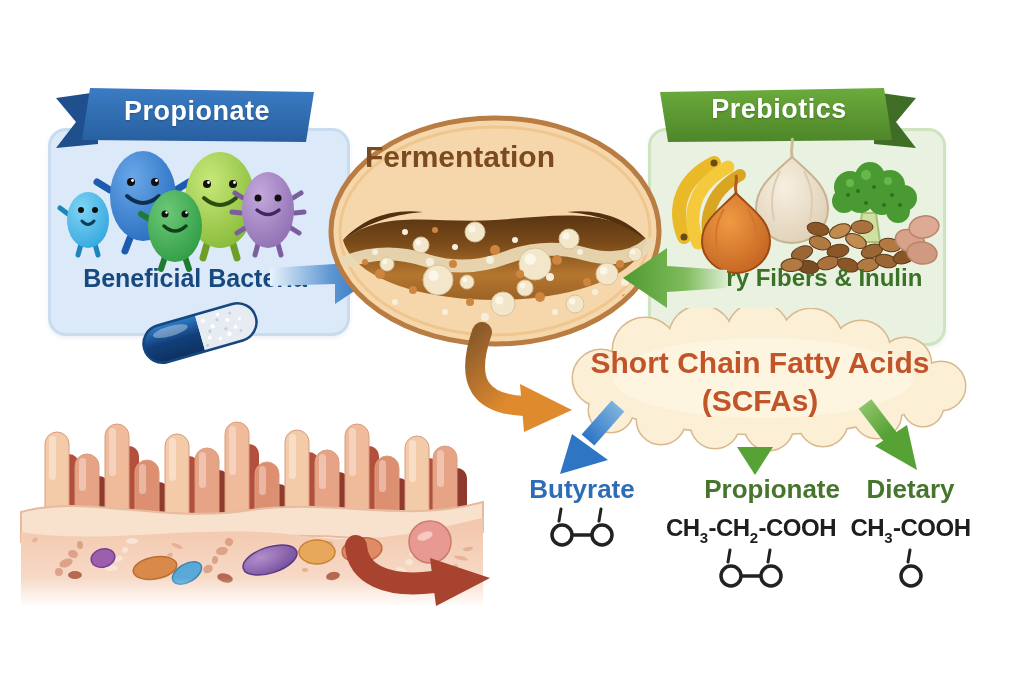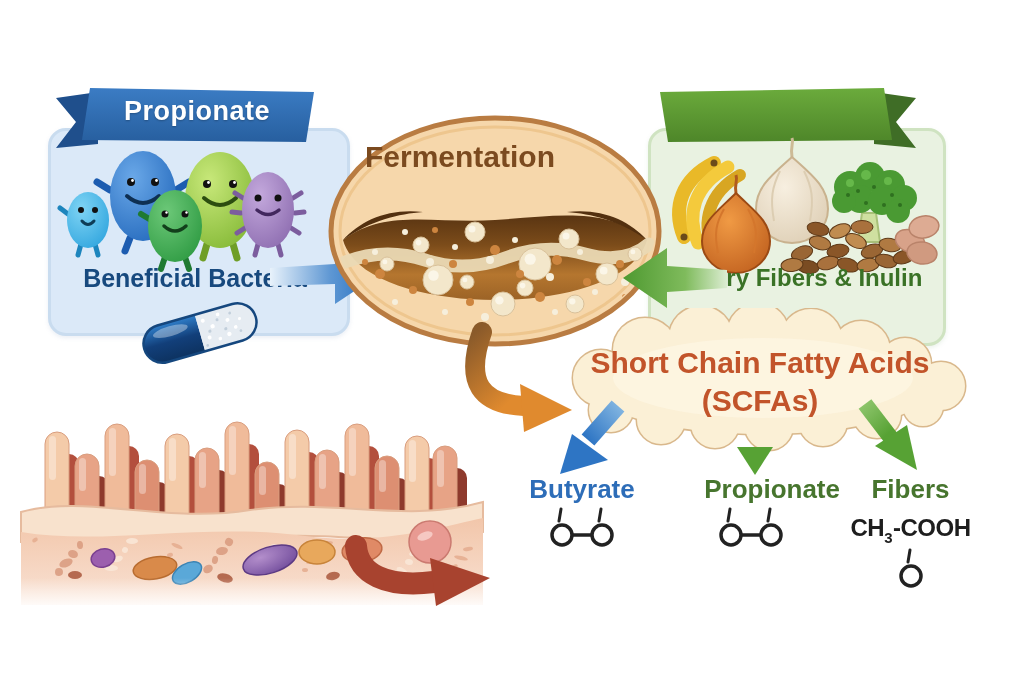--- a/index.html
+++ b/index.html
@@ -50,20 +50,21 @@
     <svg width="268" height="70" viewBox="0 0 268 70">
       <defs>
         <linearGradient id="gradRibGreen" x1="0" y1="0" x2="0" y2="1">
           <stop offset="0" stop-color="#6bab3c"></stop>
             <stop offset="1" stop-color="#4e8629"></stop>
         </linearGradient>
       </defs>
       <polygon points="264,16 222,10 222,62 264,66 244,40" fill="#3f6d26"></polygon>
       <polygon points="8,10 232,6 240,58 16,60" fill="url(#gradRibGreen)"></polygon>
     </svg>
+    <div class="ribbon-text" style="left:22px;top:5px;width:210px;">Prebiotics</div>
   </div>
 
   <div class="abs" style="left:55px;top:138px;width:255px;height:135px;">
     <svg width="255" height="135" viewBox="0 0 255 135">
       <defs>
         <radialGradient id="gB1" cx=".35" cy=".3" r=".9">
             <stop offset="0" stop-color="#6aa8e8"></stop>
             <stop offset="1" stop-color="#1d63b8"></stop>
           </radialGradient>
         <radialGradient id="gB2" cx=".35" cy=".3" r=".9">
@@ -472,32 +473,33 @@
           <line x1="44" y1="4" x2="42" y2="16" stroke="#222" stroke-width="3" stroke-linecap="round"></line>
           <line x1="84" y1="4" x2="82" y2="16" stroke="#222" stroke-width="3" stroke-linecap="round"></line>
           <line x1="45" y1="30" x2="85" y2="30" stroke="#222" stroke-width="3.5"></line>
           <circle cx="45" cy="30" r="10" fill="#fff" stroke="#222" stroke-width="3.5"></circle>
           <circle cx="85" cy="30" r="10" fill="#fff" stroke="#222" stroke-width="3.5"></circle>
         </svg>
       </div>
   </div>
   <div class="acid-col" style="left:662px;top:474px;width:178px;">
     <div class="acid-name" style="color: rgb(71, 117, 46); text-align: right;">Propionate</div>
+    <div class="acid-formula"><span>CH</span><span class="sub">3</span><span>-CH</span><span class="sub">2</span><span>-COOH</span></div>
     <div class="acid-structure">
         <svg width="130" height="48" viewBox="0 0 130 48" style="margin: 0px auto;">
           <line x1="44" y1="4" x2="42" y2="16" stroke="#222" stroke-width="3" stroke-linecap="round"></line>
           <line x1="84" y1="4" x2="82" y2="16" stroke="#222" stroke-width="3" stroke-linecap="round"></line>
           <line x1="45" y1="30" x2="85" y2="30" stroke="#222" stroke-width="3.5"></line>
           <circle cx="45" cy="30" r="10" fill="#fff" stroke="#222" stroke-width="3.5"></circle>
           <circle cx="85" cy="30" r="10" fill="#fff" stroke="#222" stroke-width="3.5"></circle>
         </svg>
       </div>
   </div>
   <div class="acid-col" style="left:828px;top:474px;width:165px;">
-    <div class="acid-name" style="color: rgb(71, 117, 46);">Fibers</div>
+    <div class="acid-name" style="color: rgb(71, 117, 46);">Dietary</div>
     <div class="acid-formula"><span>CH</span><span class="sub">3</span><span>-COOH</span></div>
     <div class="acid-structure">
         <svg width="130" height="48" viewBox="0 0 130 48" style="margin: 0px auto;">
           <line x1="64" y1="4" x2="62" y2="16" stroke="#222" stroke-width="3" stroke-linecap="round"></line>
           <circle cx="65" cy="30" r="10" fill="#fff" stroke="#222" stroke-width="3.5"></circle>
         </svg>
       </div>
   </div>
 
   <div class="abs" style="left:15px;top:400px;width:475px;height:210px;">

